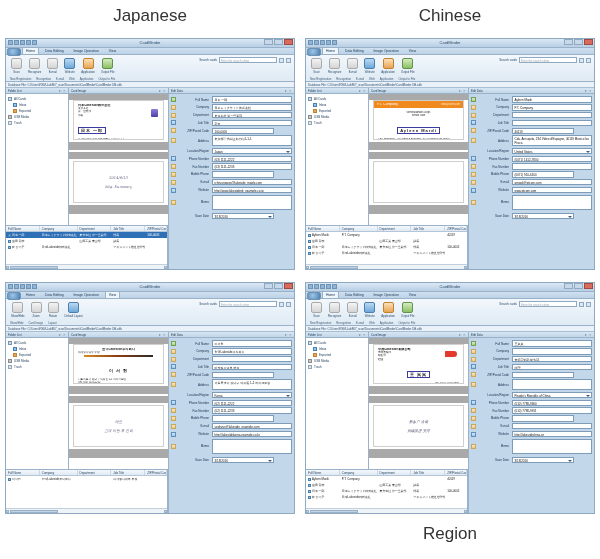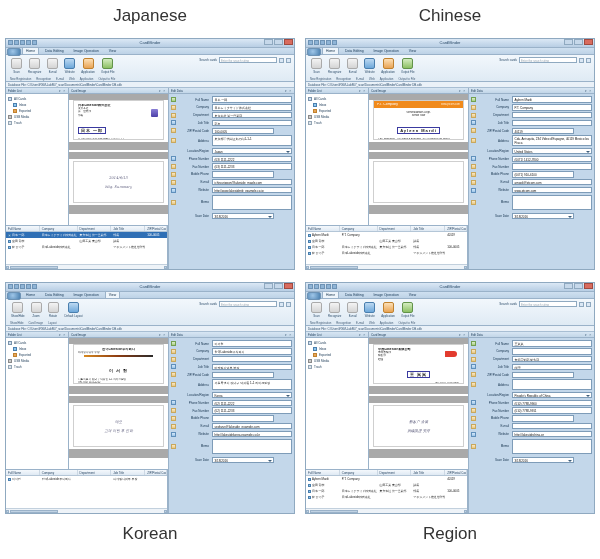--- a/index.html
+++ b/index.html
@@ -238,21 +238,20 @@
   .hthumb{position:absolute;left:4px;top:1px;width:48px;height:3px;background:#c0d2e3;border:1px solid #9ab2c9;box-sizing:border-box;}
   .harrow{position:absolute;top:1px;width:3px;height:3px;background:#c0d2e3;border:1px solid #9ab2c9;box-sizing:border-box;}
 </style>
 </head>
 <body>
 
 <div class="grid">
 
   <div class="cell-label" id="lbl-ja">Japanese</div>
   <div class="cell-label" id="lbl-en">Chinese</div>
-  <div class="cell-label" id="lbl-ko">Korean</div>
   <div class="cell-label" id="lbl-zh">Region</div>
 
   <div class="shot" id="shot-ja">
       <div class="titlebar">
         <div class="qat">
           <i></i>
           <i></i>
           <i></i>
           <i></i>
           <i></i>

